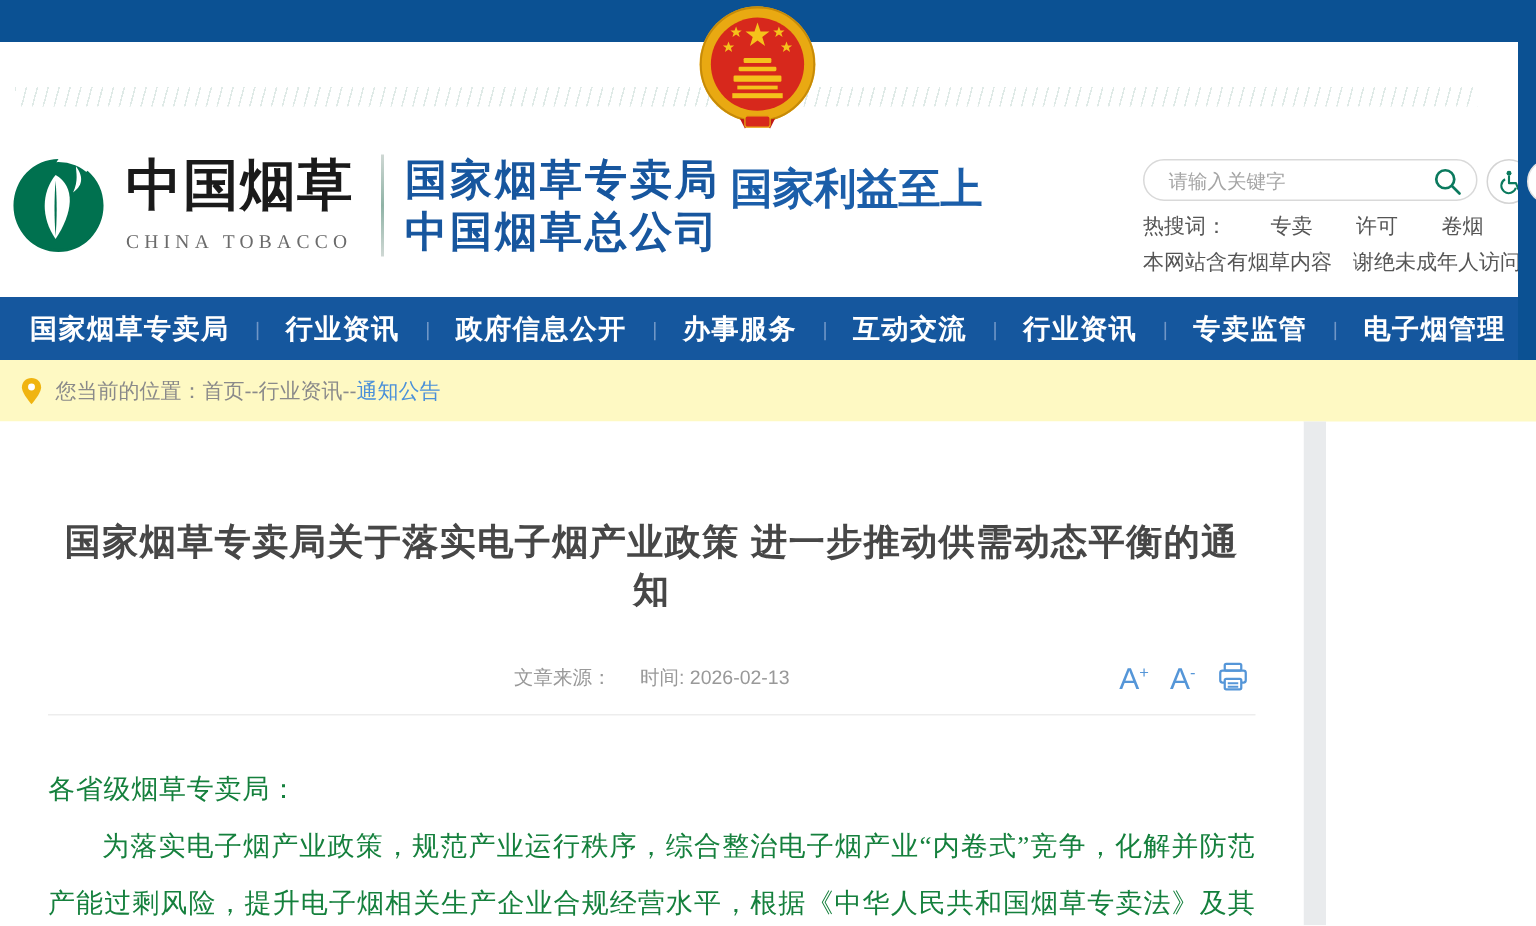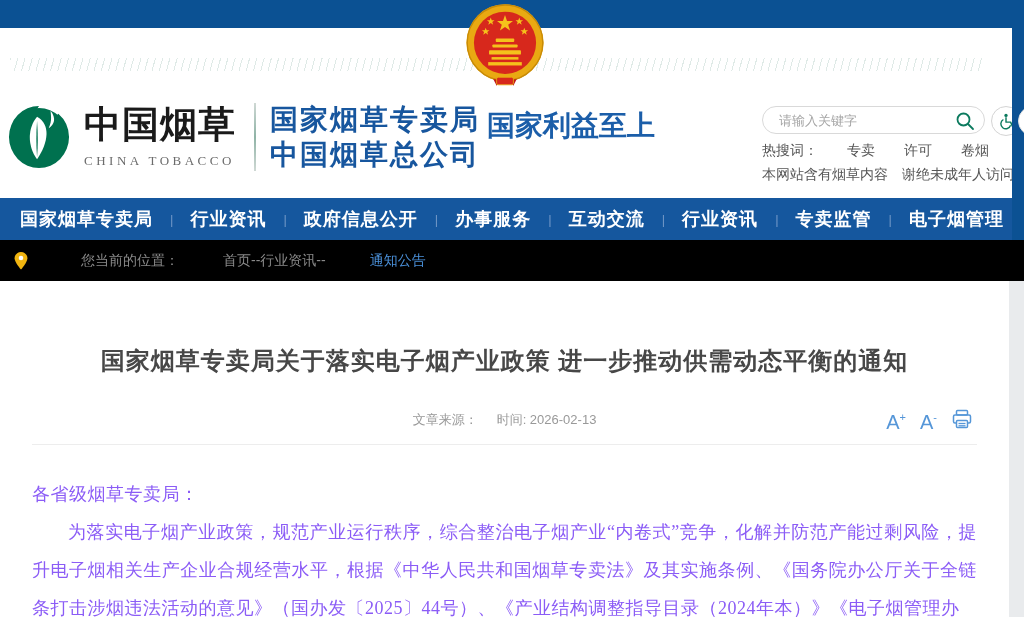--- a/index.html
+++ b/index.html
@@ -48,41 +48,41 @@
   .hot-word:first-of-type { margin-left:8px; }
   .disclaimer { margin-top:6px; font-size:14px; color:#555; white-space:nowrap; }
 
   
   .nav { position:absolute; top:198px; left:0; width:1024px; height:42px; background:#15579e;
     display:flex; align-items:center; justify-content:space-between; padding:0 20px; }
   .nav-item { color:#fff; font-size:18px; font-weight:700; letter-spacing:1px; cursor:pointer; white-space:nowrap; }
   .nav-sep { color:#6f96c6; font-size:13px; }
 
   
-  .crumb { position:absolute; top:240px; left:0; width:1024px; height:41px; background:#000000;
-    display:flex; align-items:center; padding:0 14px; font-size:14px; color:#8a8a8a;gap:44px; }
+  .crumb { position:absolute; top:240px; left:0; width:1024px; height:41px; background:#fef9c3;
+    display:flex; align-items:center; padding:0 14px; font-size:14px; color:#8a8a8a; }
   .crumb .pin { width:14px; height:18px; margin-right:9px; }
   .crumb-link-current { color:#4a90d9; cursor:pointer; }
   .crumb-path { cursor:pointer; }
 
   
-  .main { position:absolute; top:281px; left:0; width:1024px; height:336px; display:flex; }
+  .main { position:absolute; top:281px; left:0; width:884px; height:336px; display:flex; }
   .card { flex:1; background:#fff; padding:0 32px; position:relative; }
   .right-gutter { width:15px; background:#e9ebed; }
 
   .article-title { margin-top:64px; text-align:center; font-size:24px; font-weight:600; color:#474747; letter-spacing:1px; }
   .meta-row { position:relative; margin-top:29px; height:26px; }
   .meta-center { display:flex; justify-content:center; gap:19px; font-size:13px; color:#999; padding-top:5px; }
   .meta-tools { position:absolute; right:4px; top:0; display:flex; align-items:center; gap:14px; }
   .font-btn { color:#5596d8; font-size:20px; font-weight:400; cursor:pointer; line-height:22px; }
   .font-btn sup { font-size:11px; }
   .print-btn { width:22px; height:22px; cursor:pointer; }
   .meta-divider { border-top:1px solid #ededed; margin-top:12px; }
 
-  .body-text { font-family:"Liberation Serif", serif; color:#8b5cf6; font-size:18px; line-height:38px;
+  .body-text { font-family:"Liberation Serif", serif; color:#15803d; font-size:18px; line-height:38px;
     text-align:justify; letter-spacing:0.5px; }
   .para-salutation { margin-top:30px; }
   .para-indent { text-indent:2em; margin-top:0; }
 </style>
 </head>
 <body>
 
 <div class="stage">
 
   <div class="topbar"></div>

